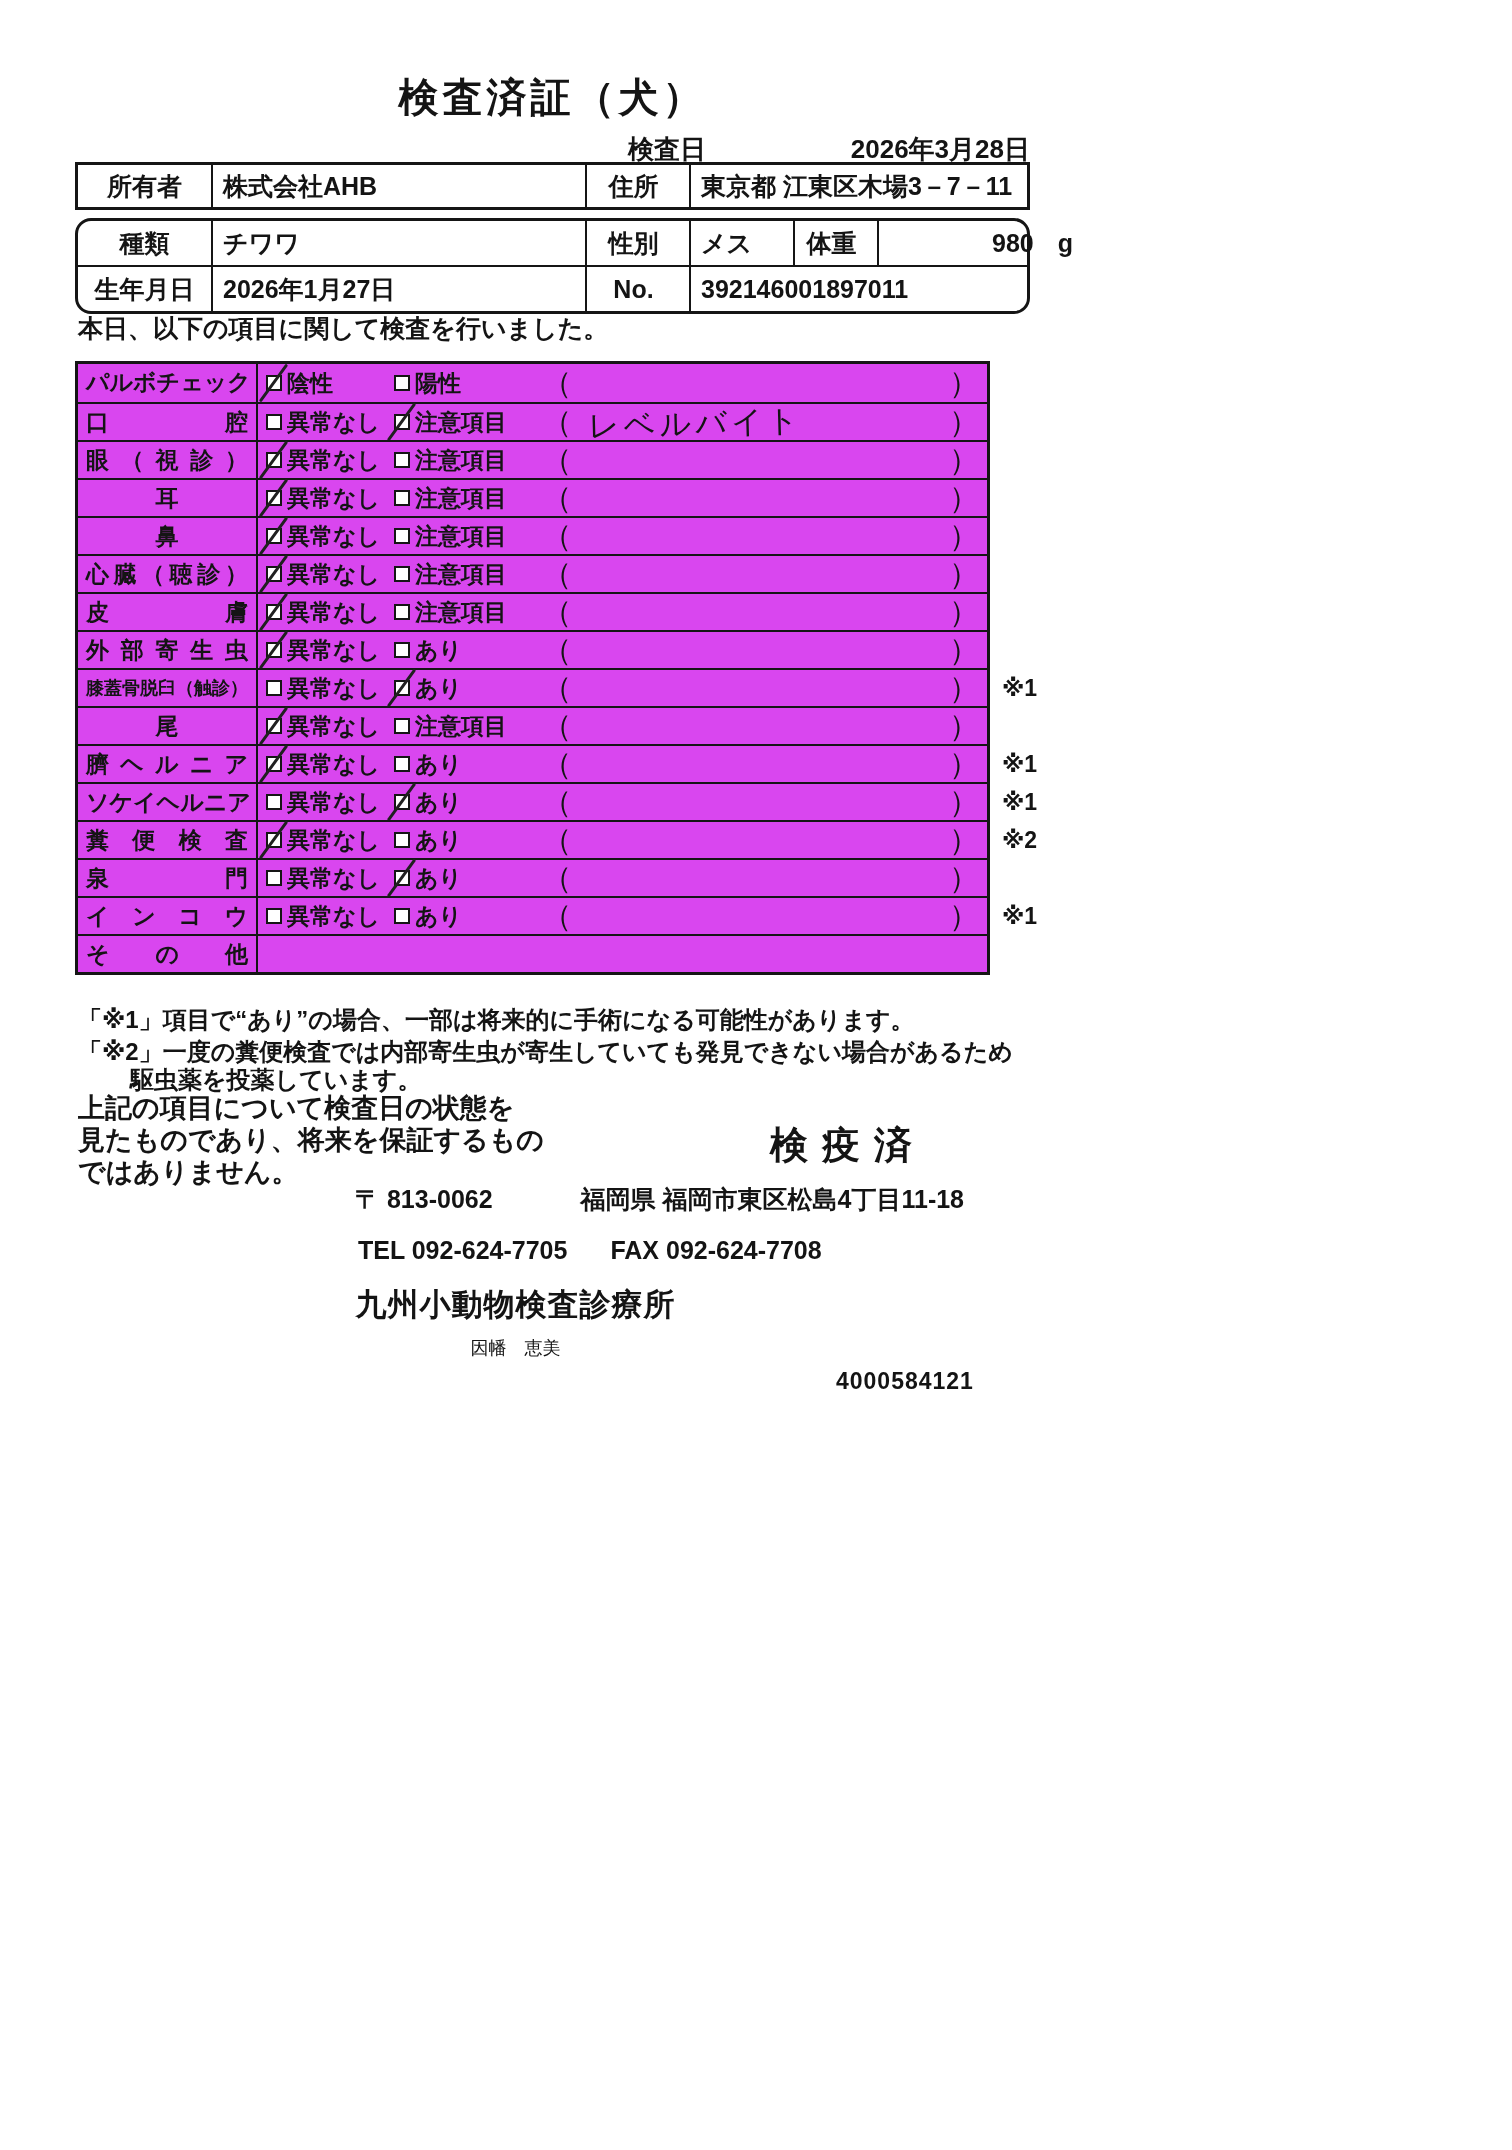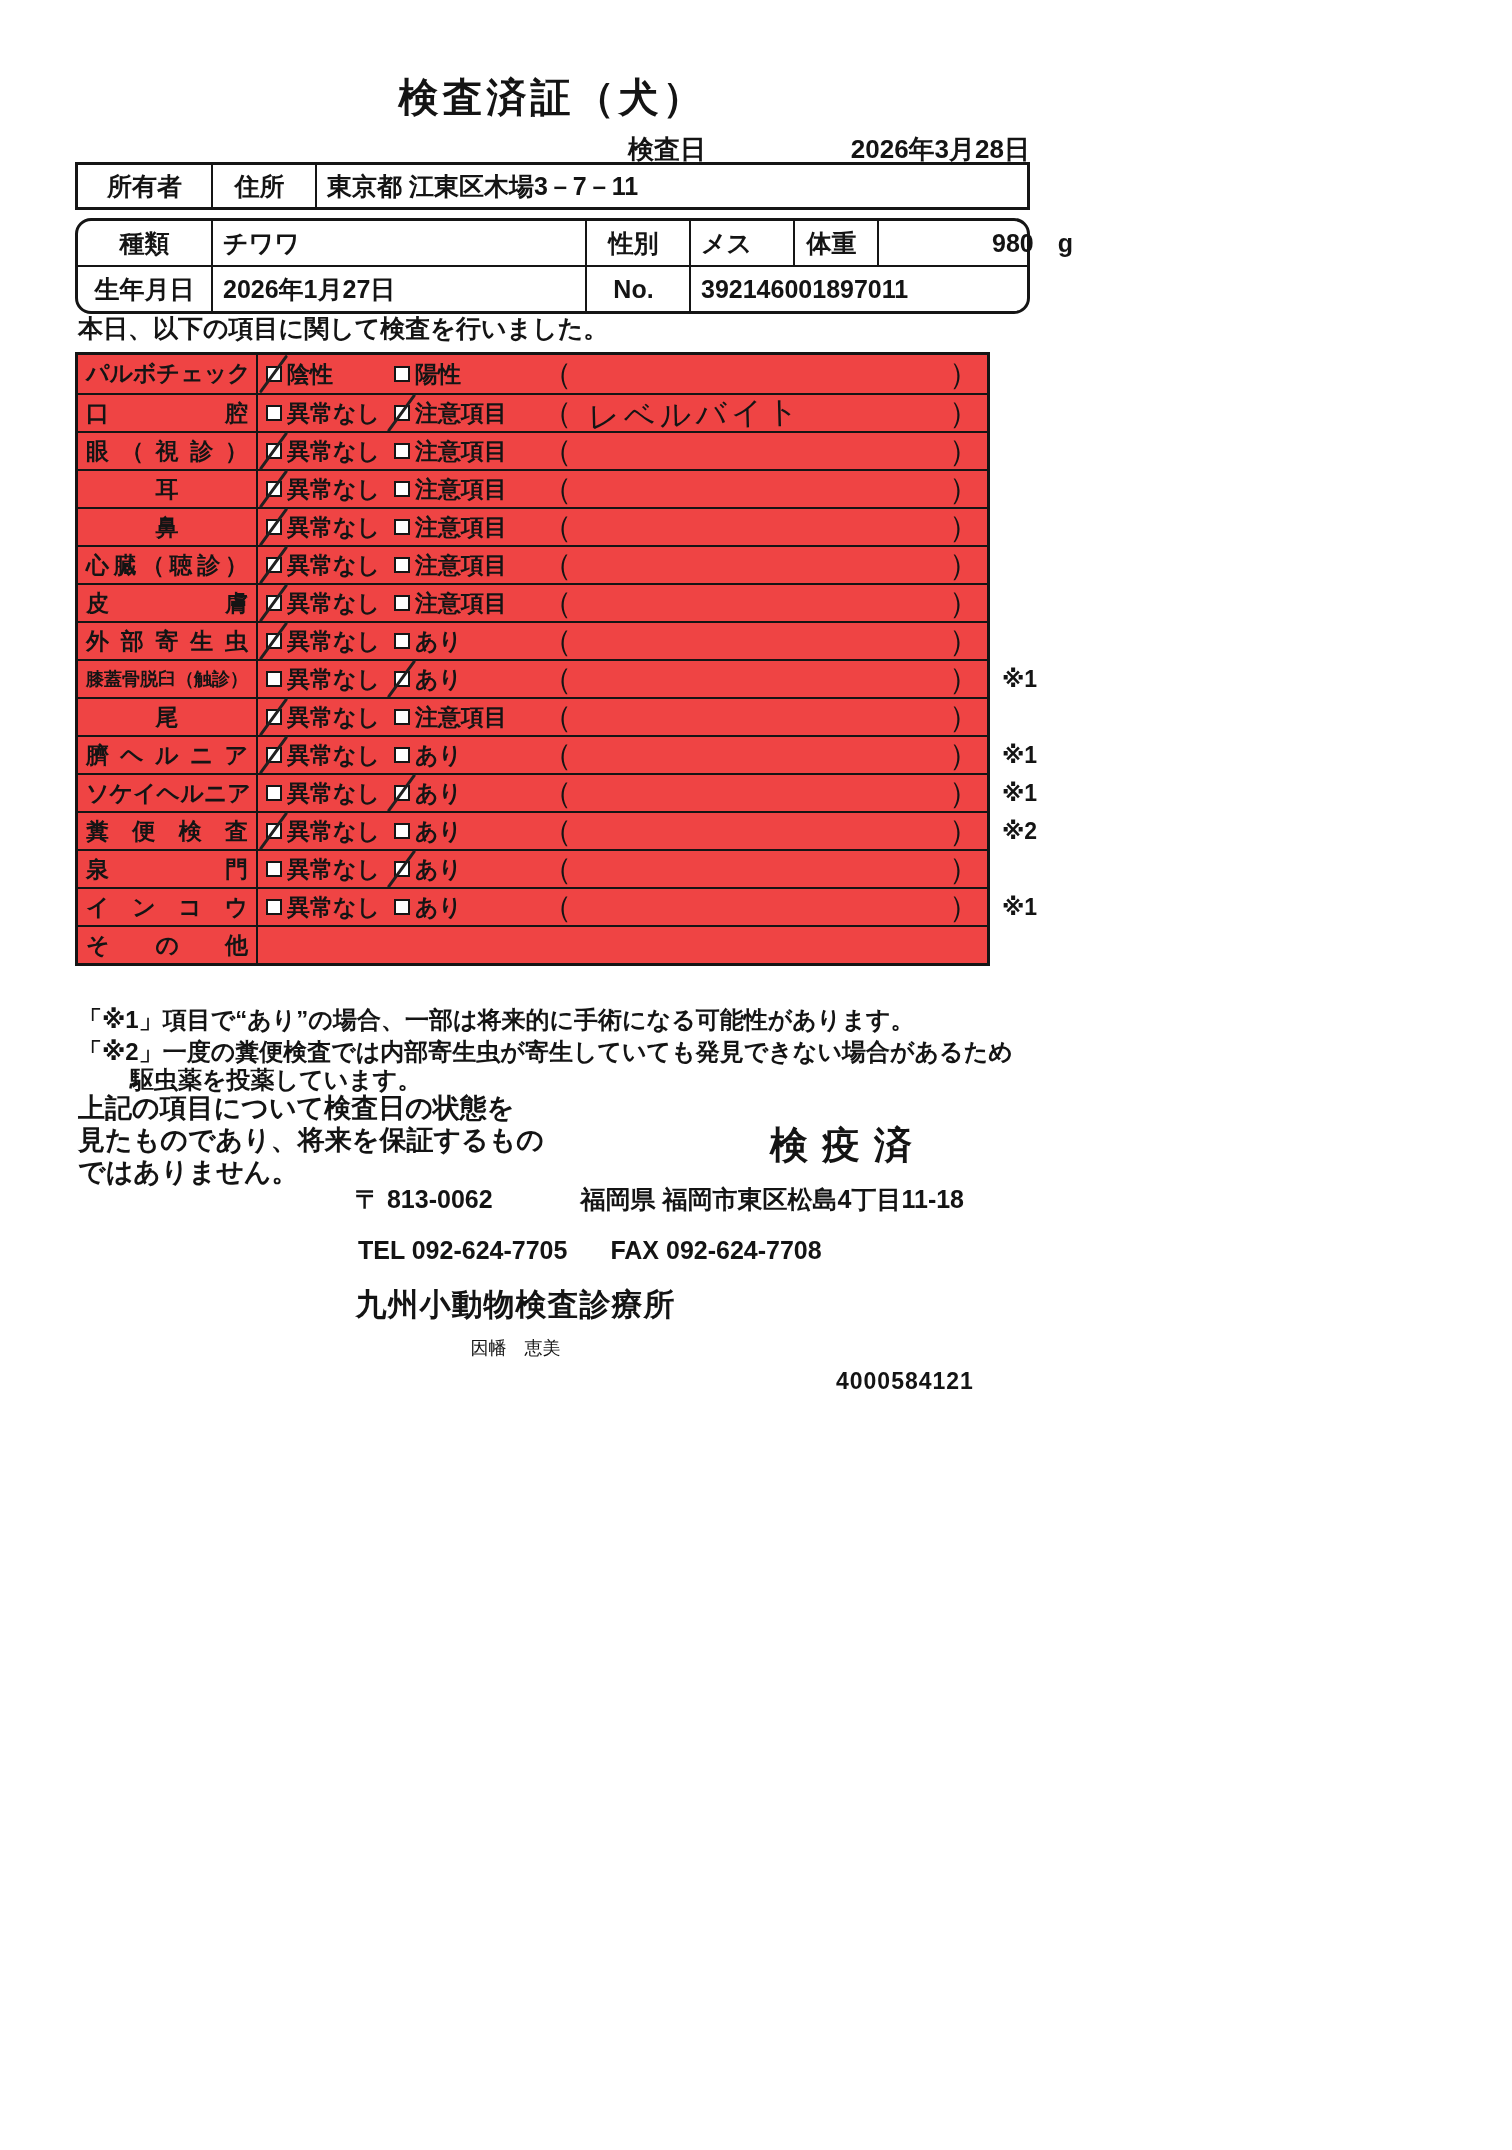--- a/index.html
+++ b/index.html
@@ -25,21 +25,21 @@
   .w-label { width:115px; flex:none; }
   .w-value-lg { width:365px; flex:none; }
   .w-label-sm { width:95px; flex:none; }
   .w-sex { width:95px; flex:none; }
   .w-weight-label { width:75px; flex:none; }
   .w-weight { width:210px; flex:none; justify-content:flex-end; padding-right:14px; gap:24px; }
   .w-rest { flex:1; }
 
   .intro { position:absolute; top:312px; left:78px; font-size:25px; font-weight:600; }
 
-  .exam-table { position:absolute; top:352px; left:75px; width:915px; border:3px solid #151515; background:#ef4444; }
+  .exam-table { position:absolute; top:361px; left:75px; width:915px; border:3px solid #151515; background:#d946ef; }
   .exam-row { position:relative; display:flex; height:38px; }
   .exam-row + .exam-row { border-top:2px solid #151515; }
   .exam-item { width:180px; flex:none; border-right:2px solid #151515; font-size:23px; font-weight:600; padding:0 8px; line-height:36px; text-align:justify; text-align-last:justify; white-space:nowrap; overflow:hidden; }
   .exam-item.center { text-align:center; text-align-last:center; }
   .exam-item.small { font-size:18px; }
   .exam-content { flex:1; display:flex; align-items:center; padding-left:8px; }
   .opt { display:flex; align-items:center; font-size:23px; font-weight:600; }
   .opt1 { width:128px; flex:none; }
   .opt2 { width:148px; flex:none; }
   .cb { position:relative; width:16px; height:16px; flex:none; border:2px solid #151515; margin-right:5px; background:#fff; }
@@ -74,20 +74,21 @@
 <div class="doc-title">検査済証（犬）</div>
 
 <div class="date-row">
   <span class="date-label">検査日</span>
   <span class="date-value">2026年3月28日</span>
 </div>
 
 <div class="tbl owner-tbl">
   <div class="tbl-row">
     <div class="cell lab w-label">所有者</div>
+    <div class="cell w-value-lg">株式会社AHB</div>
     <div class="cell lab w-label-sm">住所</div>
     <div class="cell w-rest">東京都 江東区木場3－7－11</div>
   </div>
 </div>
 
 <div class="tbl pet-tbl">
   <div class="tbl-row">
     <div class="cell lab w-label">種類</div>
     <div class="cell w-value-lg">チワワ</div>
     <div class="cell lab w-label-sm">性別</div>

